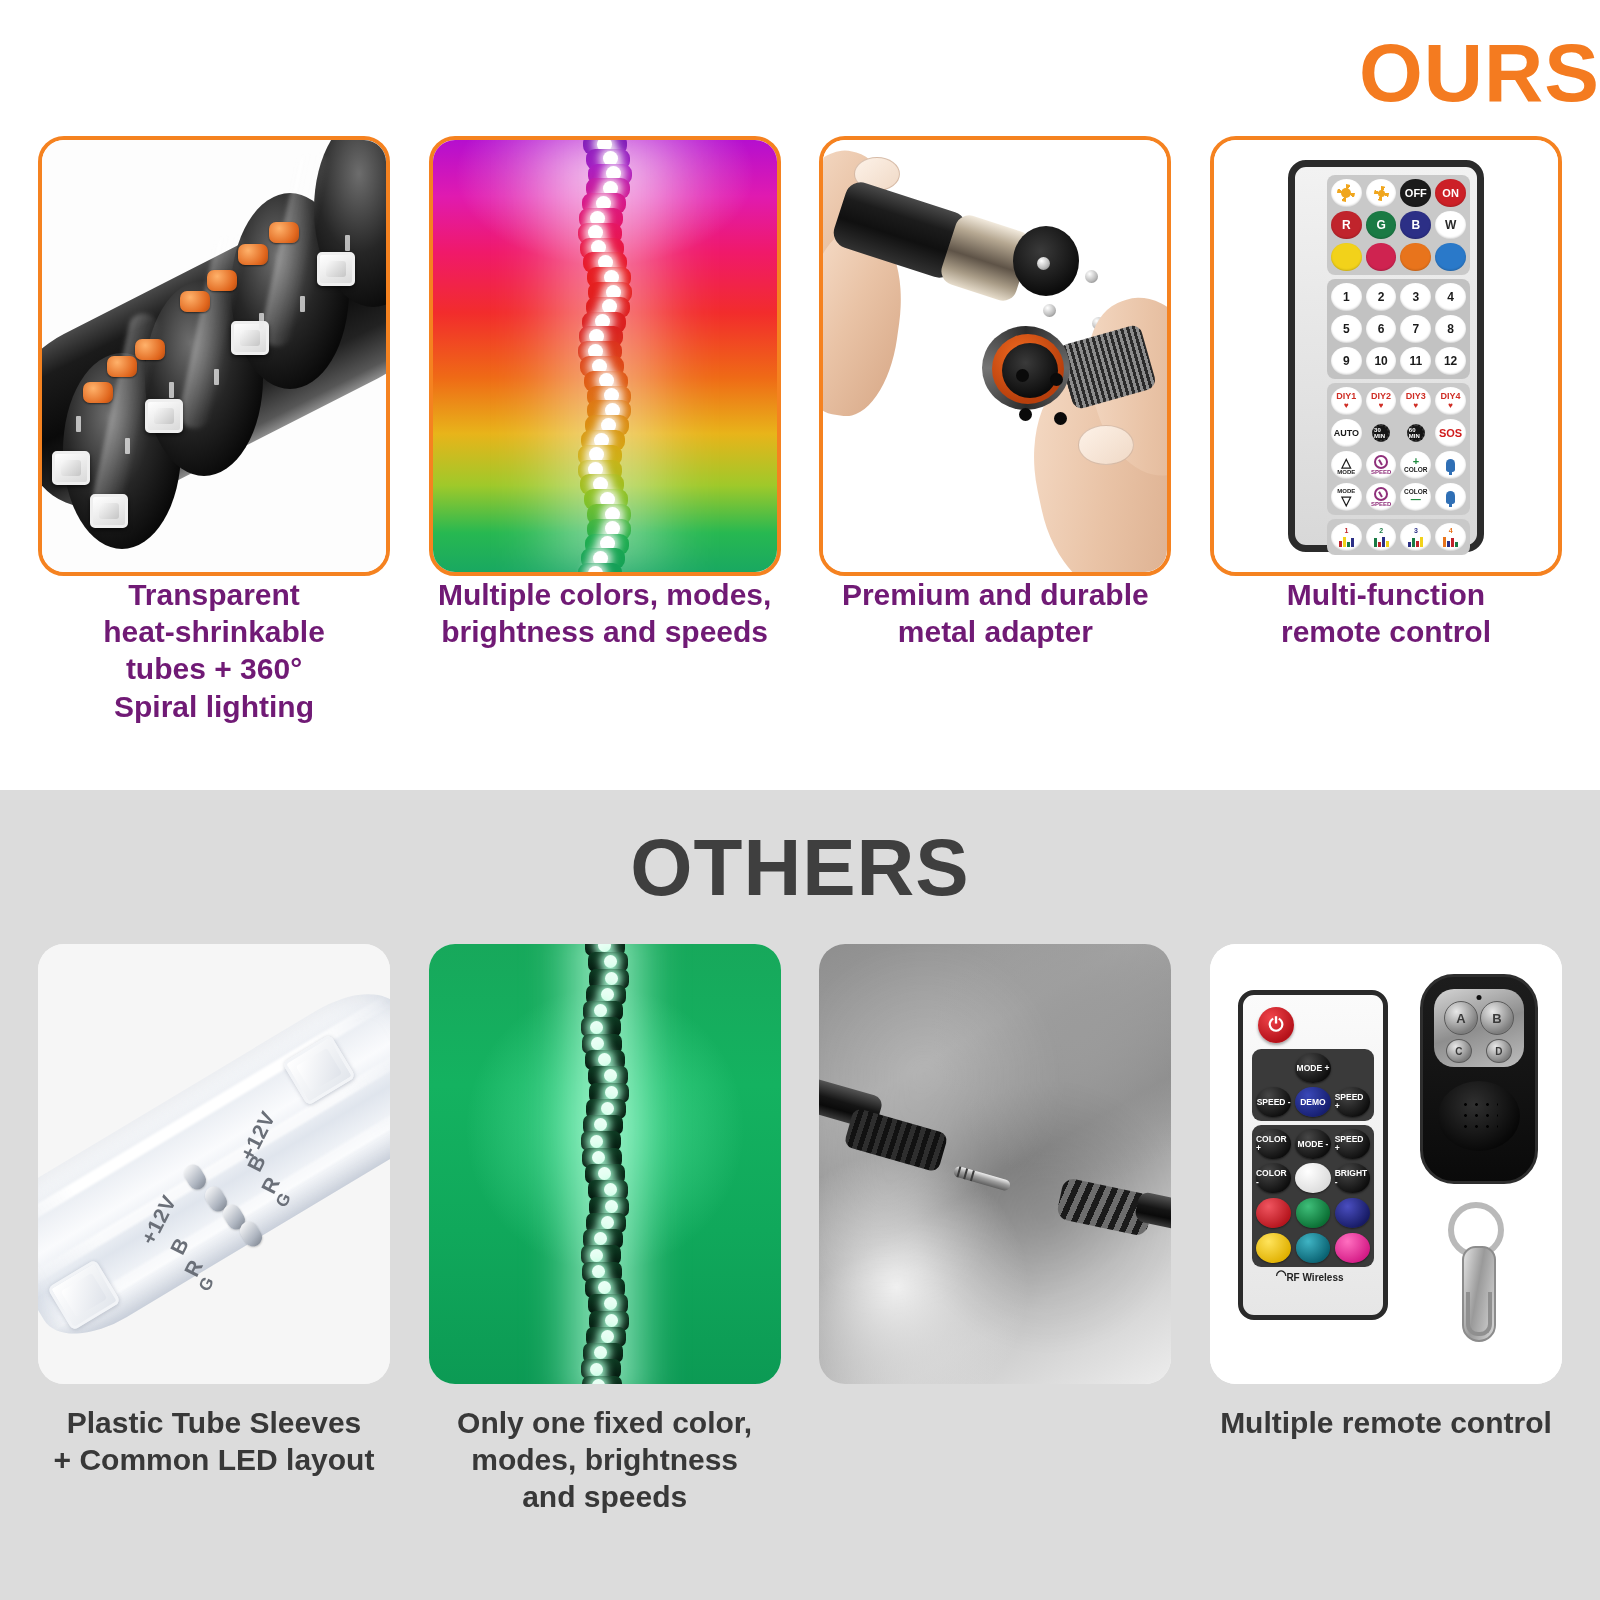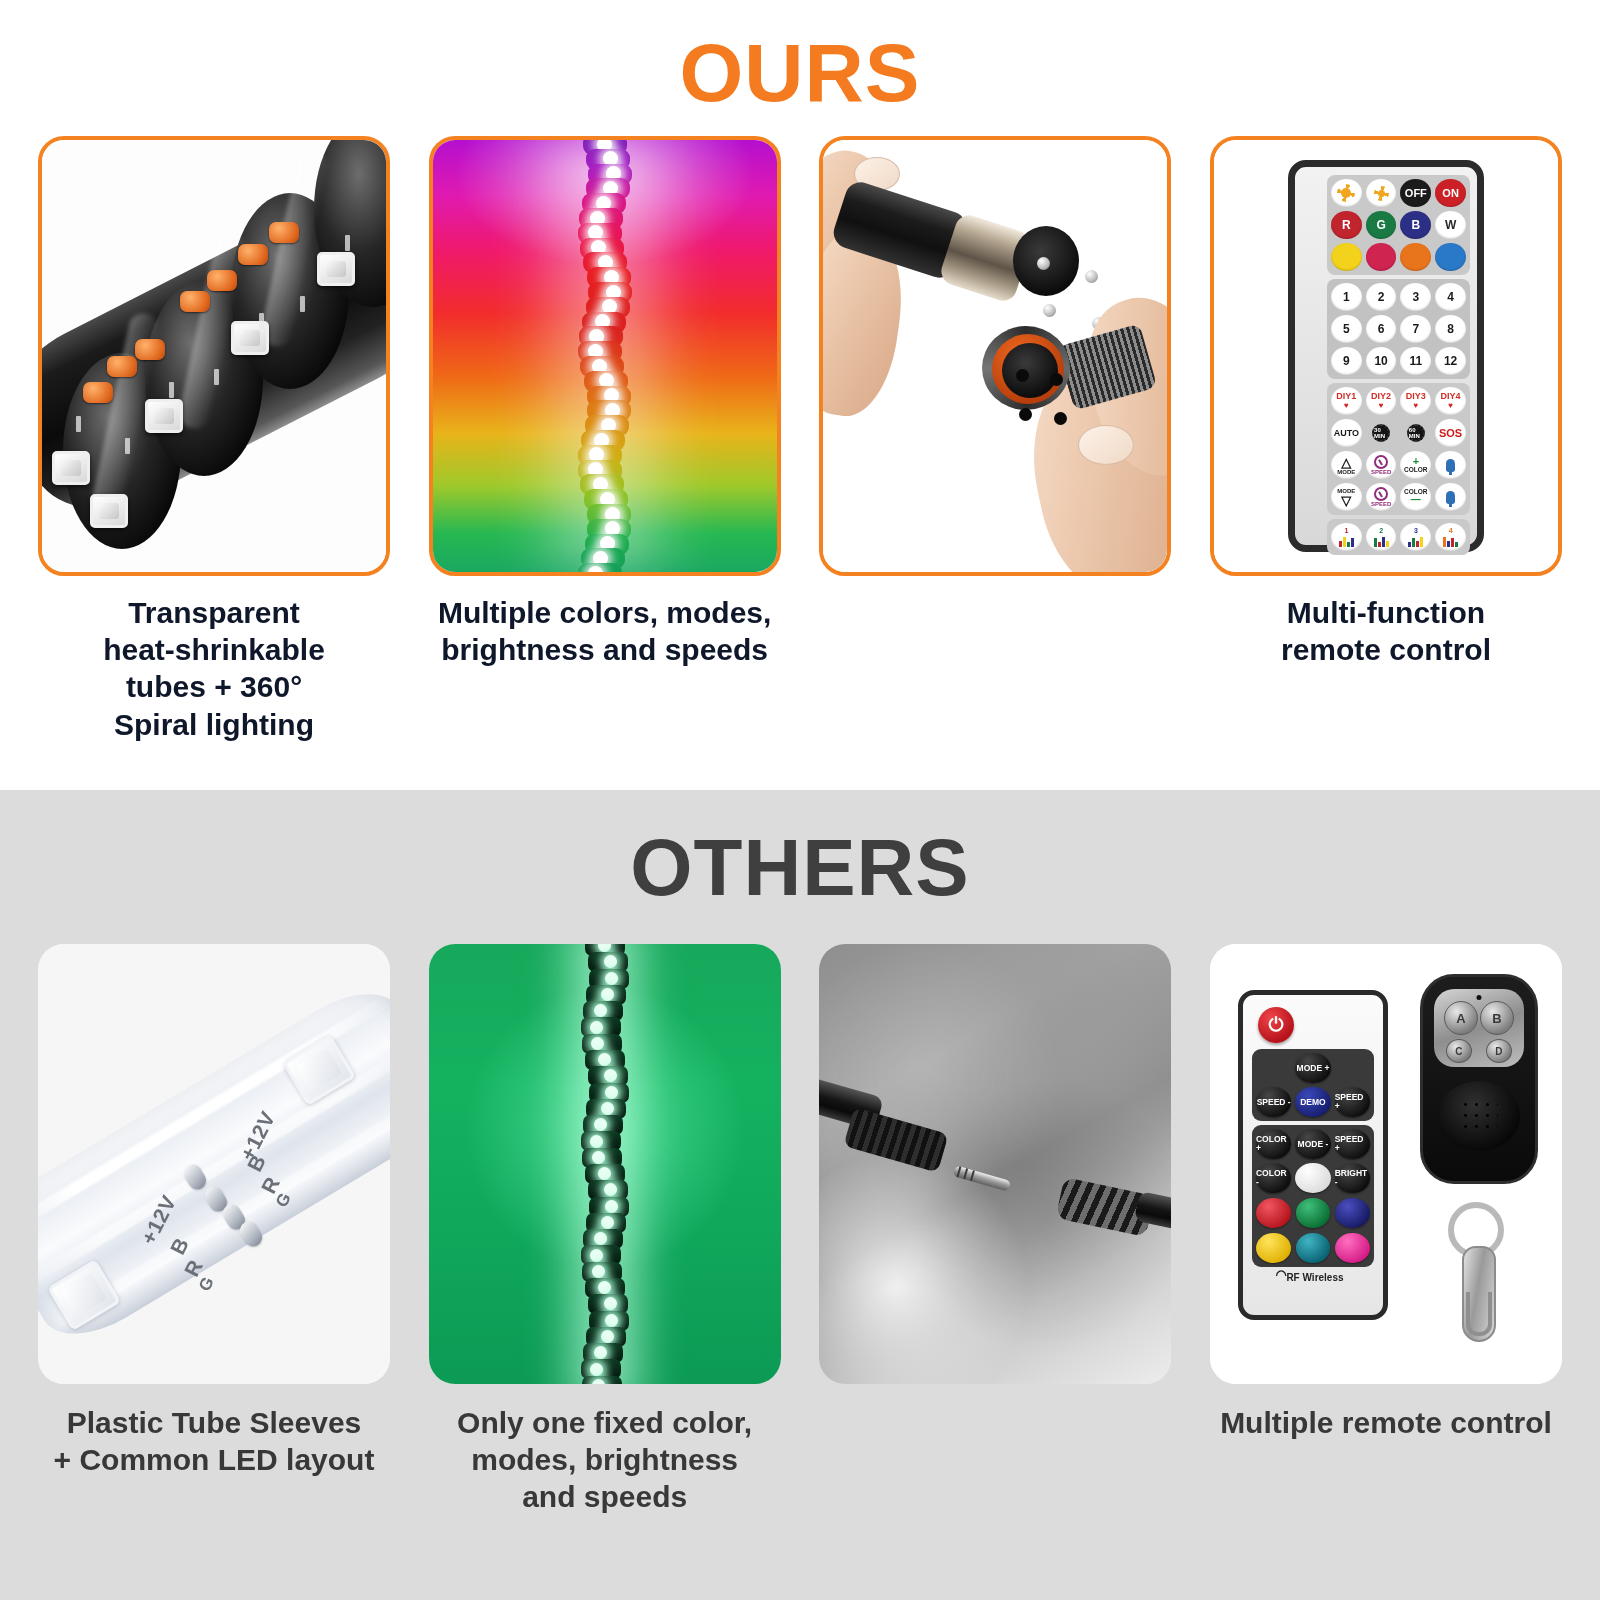--- a/index.html
+++ b/index.html
@@ -14,21 +14,21 @@
   
   .section { width: 100%; position: relative; }
   .section-ours   { height: 790px; background: #ffffff; }
   .section-others { height: 810px; background: #dcdcdc; }
 
   .section-title {
     text-align: center;
     font-weight: bold;
     letter-spacing: 1px;
   }
-  .title-ours   { font-size: 82px; color: #f47b20; padding-top: 32px; line-height: 1; }
+  .title-ours   { font-size: 82px; color: #f47b20; padding-top: 32px; line-height: 1; text-align: right; }
   .title-others { font-size: 80px; color: #3f3f3f; padding-top: 38px; line-height: 1; }
 
   
   .cards {
     display: flex;
     justify-content: space-between;
     padding: 0 38px;
     margin-top: 22px;
   }
   .card { width: 352px; }
@@ -39,23 +39,22 @@
     overflow: hidden;
     position: relative;
     background: #ffffff;
   }
   .thumb-ours   { border: 4px solid #f58220; }
   .thumb-others { border: none; background: #f4f4f4; }
 
   .caption {
     text-align: center;
     font-weight: bold;
-    color: #0f172a;
+    color: #701a75;
     line-height: 1.24;
-    margin-top: 18px;
     font-size: 30px;
   }
   .caption-others { color: #383838; font-size: 30px; margin-top: 20px; }
 
   
   .spiral-scene { position: absolute; inset: 0; background: #fdfdfd; }
   .spiral-tube {
     position: absolute;
     left: -12%; top: 50%;
     width: 128%; height: 182px;
@@ -605,20 +604,22 @@
             <div class="knurl" style="left:70%; top:45%; width:86px; height:66px; transform:rotate(-16deg);"></div>
             <div class="socket-ring" style="left:46%; top:43%; width:88px; height:84px;"></div>
             <div class="socket-orange" style="left:49%; top:45%; width:72px; height:70px;"></div>
             <div class="plug-face" style="left:52%; top:47%; width:56px; height:55px;"></div>
             <div class="pin" style="left:56%; top:53%; background:#0a0a0a;"></div>
             <div class="pin" style="left:66%; top:54%; background:#0a0a0a;"></div>
             <div class="pin" style="left:57%; top:62%; background:#0a0a0a;"></div>
             <div class="pin" style="left:67%; top:63%; background:#0a0a0a;"></div>
           </div>
         </div>
+        <div class="caption" style="white-space:pre-line;">Premium and durable
+metal adapter</div>
       </div>
 
       <div class="card">
         <div class="thumb thumb-ours">
           <div class="remote-scene">
             <div class="remote-ir">
 
               <div class="kpanel" style="margin-bottom:4px;">
                 <div class="krow">
                   <div class="key">

